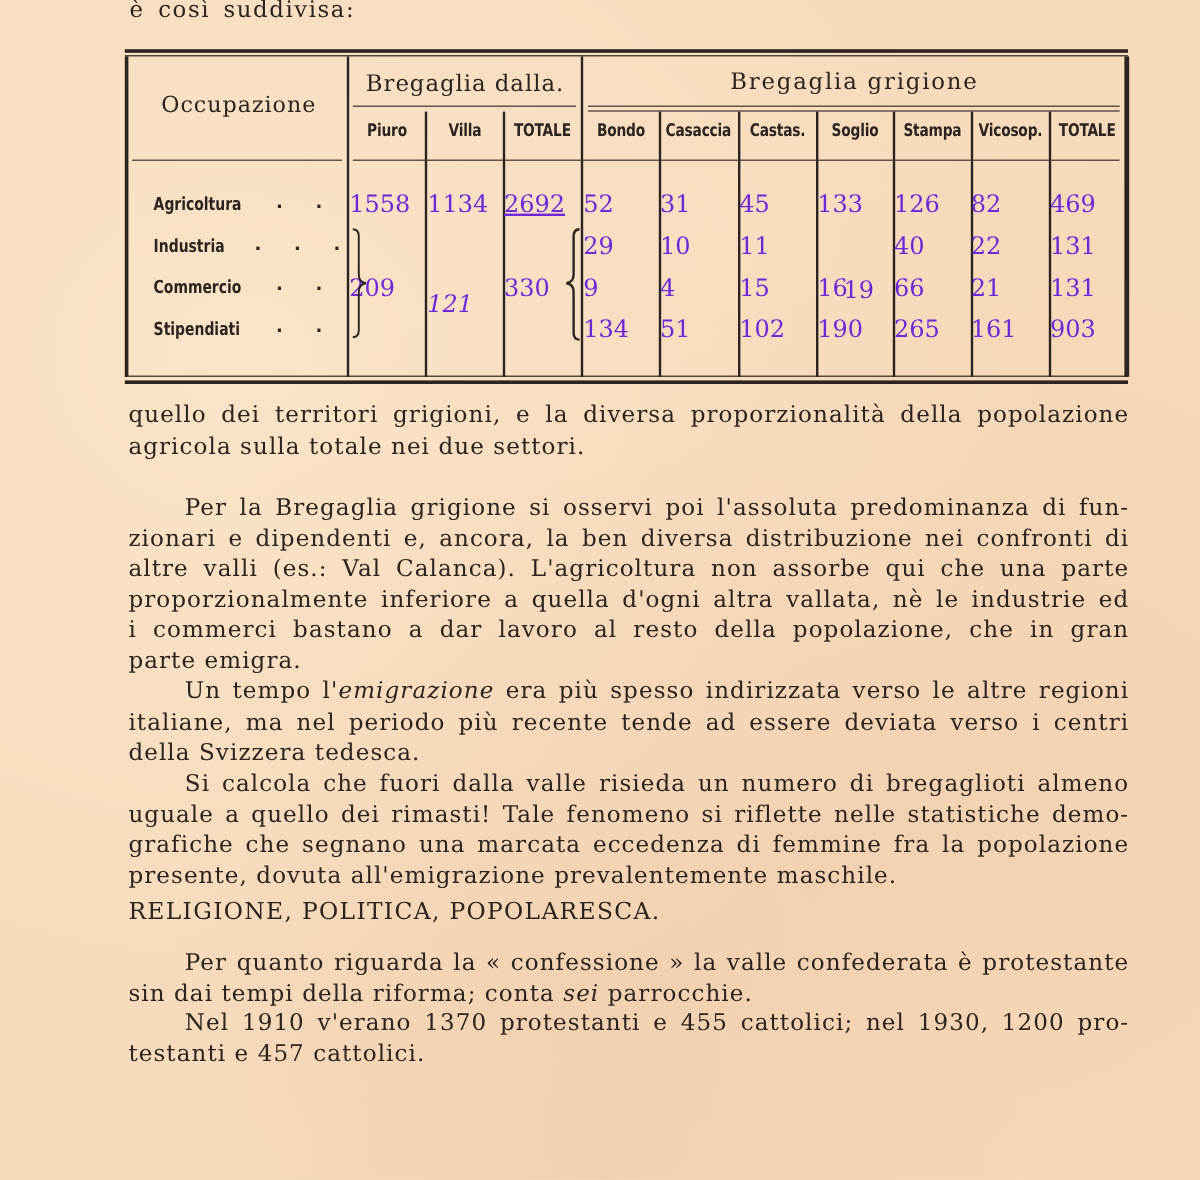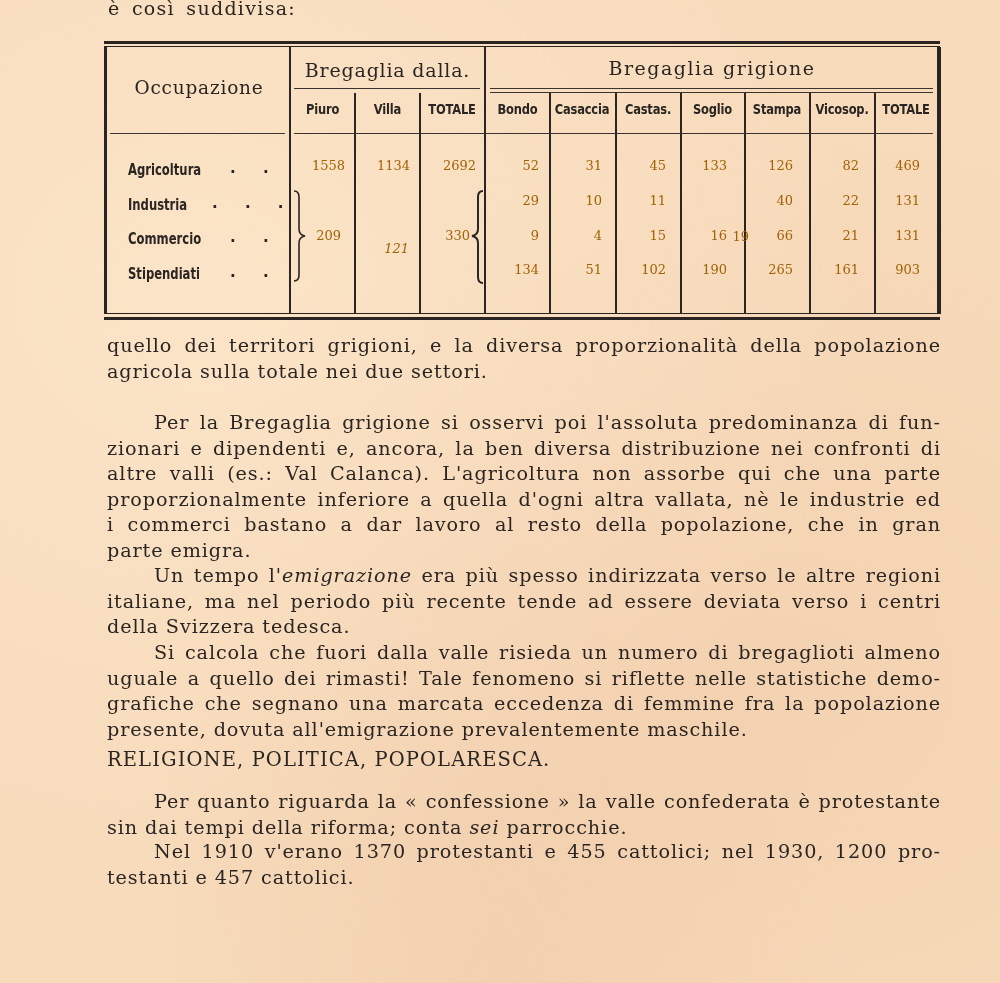--- a/index.html
+++ b/index.html
@@ -40,22 +40,22 @@
     position: absolute; left: 24px;
     font-family: "DejaVu Sans Condensed", "DejaVu Sans", sans-serif;
     font-weight: bold; font-size: 15px; color: #2a2522;
     transform: scaleX(0.86); transform-origin: left center;
   }
   .dots {
     position: absolute; font-weight: bold; font-size: 15px; letter-spacing: 11px;
     font-family: "DejaVu Sans", sans-serif;
   }
   .cell {
-    position: absolute; text-align: right;
-    font-family: "DejaVu Serif", serif; font-size: 13px; color: #a16207;
+    position: absolute; text-align: left;
+    font-family: "DejaVu Serif", serif; font-size: 20px; color: #6d28d9;
   }
   .brace { position: absolute; }
   
   .body-text {
     position: absolute; left: 107px; width: 834px;
     font-size: 19.2px; line-height: 25.5px; letter-spacing: 0.9px;
     text-align: justify;
   }
   .line { display: block; text-align: justify; text-align-last: justify; white-space: nowrap; }
   .line.last { text-align-last: left; }
@@ -120,21 +120,21 @@
   <div class="rowlabel" style="top:155px;">Industria</div>
   <div class="rowlabel" style="top:189px;">Commercio</div>
   <div class="rowlabel" style="top:224px;">Stipendiati</div>
   <div class="dots" style="left:126px;top:118px;">. .</div>
   <div class="dots" style="left:108px;top:153px;">. . .</div>
   <div class="dots" style="left:126px;top:187px;">. .</div>
   <div class="dots" style="left:126px;top:222px;">. .</div>
 
   <div class="cell" style="left:187px;width:54px;top:117px;">1558</div>
   <div class="cell" style="left:252px;width:54px;top:117px;">1134</div>
-  <div class="cell" style="left:316px;width:56px;top:117px;">2692</div>
+  <div class="cell" style="left:316px;width:56px;top:117px;text-decoration:underline;">2692</div>
 
   <div class="cell" style="left:187px;width:50px;top:187px;">209</div>
   <div class="cell" style="left:252px;width:53px;top:200px;font-style:italic;">121</div>
   <div class="cell" style="left:316px;width:50px;top:187px;">330</div>
 
   <svg class="brace" style="left:189px;top:148px;" width="14" height="94" viewBox="0 0 14 94">
     <path d="M1 2 Q6 2 6 8 L6 40 Q6 46 12 47 Q6 48 6 54 L6 86 Q6 92 1 92" fill="none" stroke="#2a2522" stroke-width="1.6"></path>
   </svg>
   <svg class="brace" style="left:367px;top:148px;" width="14" height="96" viewBox="0 0 14 96">
     <path d="M12 2 Q7 2 7 8 L7 40 Q7 46 1 47 Q7 48 7 54 L7 88 Q7 94 12 94" fill="none" stroke="#2a2522" stroke-width="2"></path>

